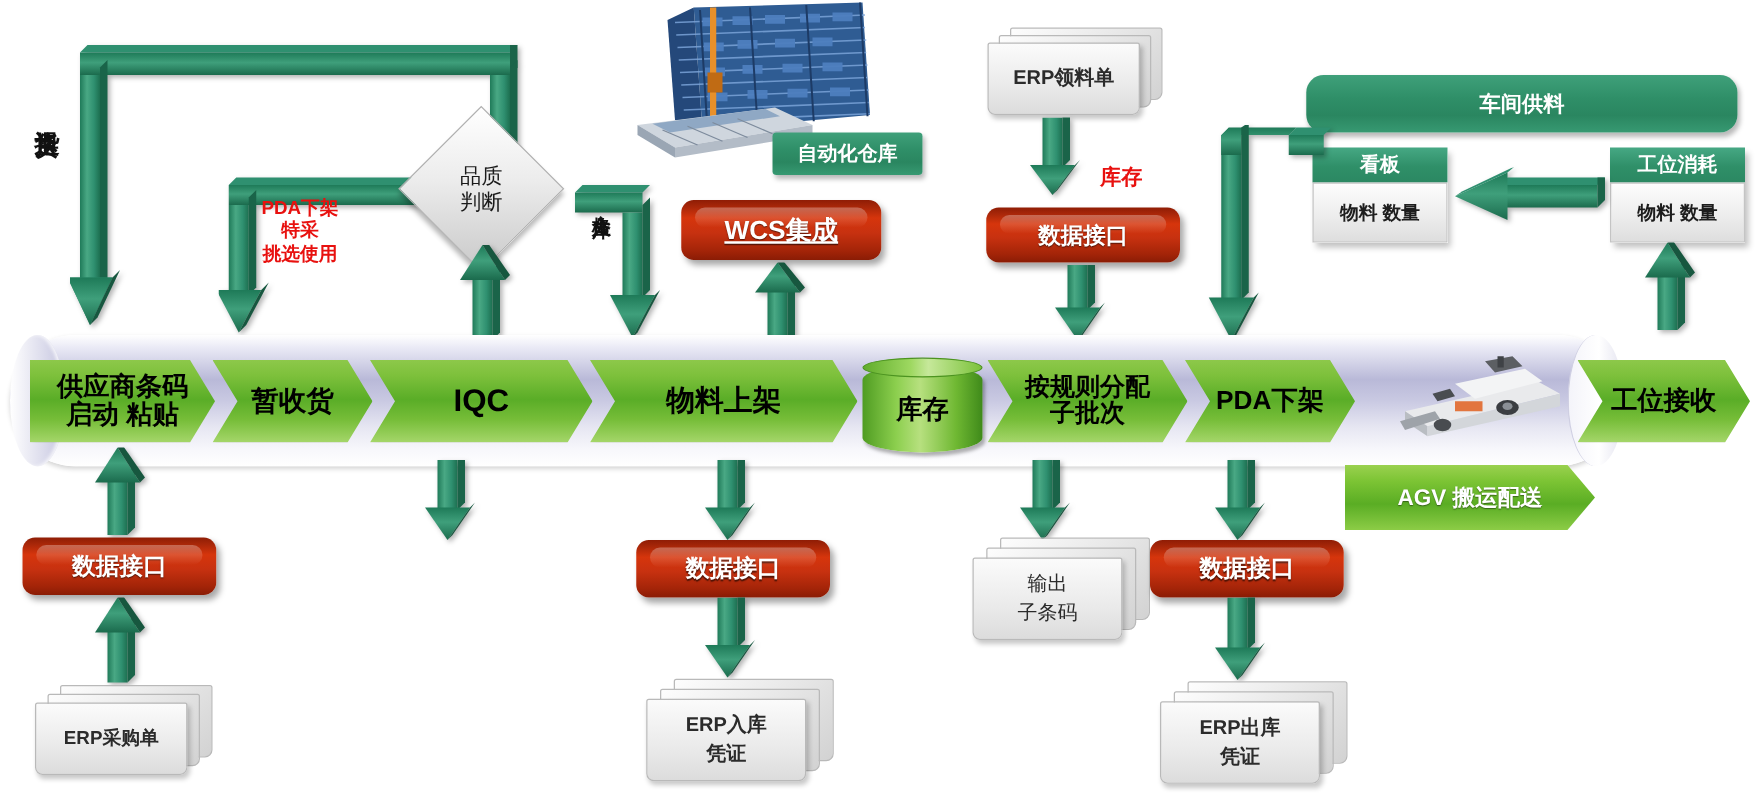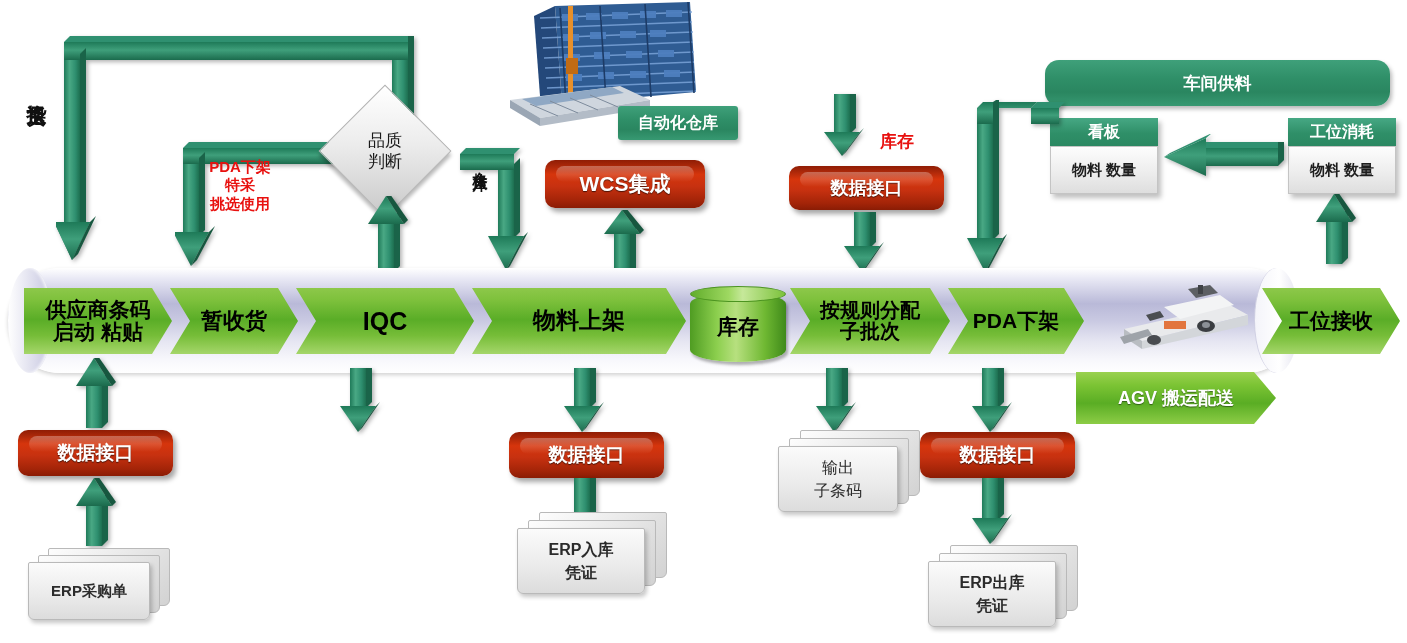--- a/index.html
+++ b/index.html
@@ -268,30 +268,35 @@
           <line x1="30" y1="104" x2="58" y2="116"></line>
             <line x1="50" y1="101" x2="78" y2="113"></line>
           <line x1="70" y1="98" x2="98" y2="110"></line>
             <line x1="90" y1="95" x2="118" y2="107"></line>
         </g>
       </g>
     </svg>
   </div>
   <div class="gbanner" style="left:618px;top:106px;width:120px;height:34px;border-radius:3px;font-size:16px;">自动化仓库</div>
 
-  <div class="redbox" style="left:545px;top:160px;width:160px;height:48px;font-size:21px;">WCS集成</div>
+  <div class="redbox" style="left:545px;top:160px;width:160px;height:48px;font-size:21px;text-decoration:underline;">WCS集成</div>
   <div class="abs garrow" style="left:600px;top:210px;width:48px;height:66px;">
     <svg width="48" height="66" viewBox="0 0 48 66">
       <polygon points="14,22 30,22 30,64 14,64" fill="url(#gv1)"></polygon>
       <polygon points="30,16 36,10 36,58 30,64" fill="#1a6449"></polygon>
       <polygon points="4,24 40,24 22,0" fill="url(#gh1)"></polygon>
       <polygon points="40,24 44,20 26,-2 22,0" fill="#17573f"></polygon>
     </svg>
   </div>
 
+  <div class="docs" style="left:790px;top:22px;width:145px;height:72px;">
+    <div class="sheet" style="left:18px;top:0;width:122px;height:58px;"></div>
+    <div class="sheet" style="left:9px;top:6px;width:122px;height:58px;"></div>
+    <div class="sheet top" style="left:0;top:12px;width:122px;height:58px;font-size:16px;">ERP领料单</div>
+  </div>
   <div class="abs garrow" style="left:820px;top:94px;width:48px;height:64px;">
     <svg width="48" height="64" viewBox="0 0 48 64">
       <polygon points="14,0 30,0 30,40 14,40" fill="url(#gv1)"></polygon>
       <polygon points="30,-4 36,-8 36,34 30,40" fill="#1a6449"></polygon>
       <polygon points="4,38 40,38 22,62" fill="url(#gh1)"></polygon>
       <polygon points="40,38 44,34 26,58 22,62" fill="#17573f"></polygon>
     </svg>
   </div>
   <div class="abs" style="left:880px;top:130px;color:#e8110f;font-weight:bold;font-size:17px;">库存</div>
   <div class="redbox" style="left:789px;top:166px;width:155px;height:44px;font-size:18px;">数据接口</div>
@@ -444,21 +449,21 @@
   </div>
   <div class="redbox" style="left:509px;top:432px;width:155px;height:46px;font-size:19px;">数据接口</div>
   <div class="abs garrow" style="left:560px;top:478px;width:48px;height:66px;">
     <svg width="48" height="66" viewBox="0 0 48 66">
       <polygon points="14,0 30,0 30,40 14,40" fill="url(#gv1)"></polygon>
       <polygon points="30,-4 36,-8 36,34 30,40" fill="#1a6449"></polygon>
       <polygon points="4,38 40,38 22,64" fill="url(#gh1)"></polygon>
       <polygon points="40,38 44,34 26,60 22,64" fill="#17573f"></polygon>
     </svg>
   </div>
-  <div class="docs" style="left:517px;top:512px;width:158px;height:92px;padding-left:28px;">
+  <div class="docs" style="left:517px;top:543px;width:158px;height:92px;padding-left:28px;">
     <div class="sheet" style="left:22px;top:0;width:128px;height:66px;"></div>
     <div class="sheet" style="left:11px;top:8px;width:128px;height:66px;"></div>
     <div class="sheet top" style="left:0;top:16px;width:128px;height:66px;font-size:16px;flex-direction:column;">
       <span>ERP入库</span>
       <span>凭证</span>
     </div>
   </div>
 
   <div class="abs garrow" style="left:812px;top:368px;width:48px;height:66px;">
     <svg width="48" height="66" viewBox="0 0 48 66">

